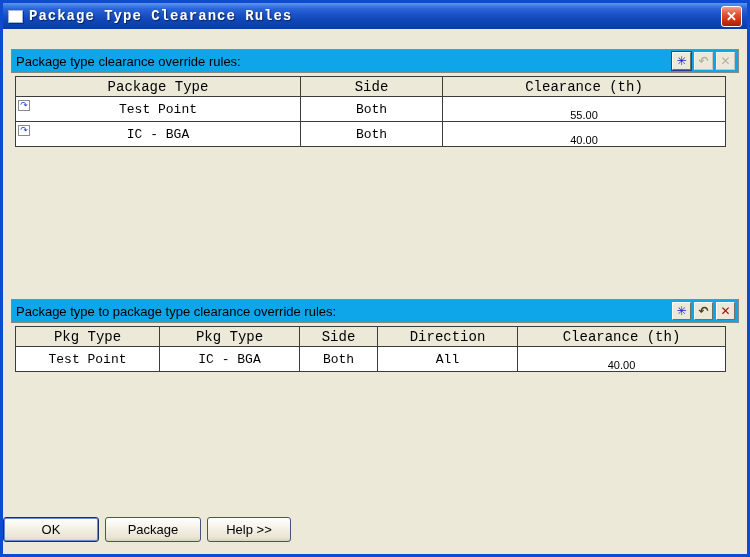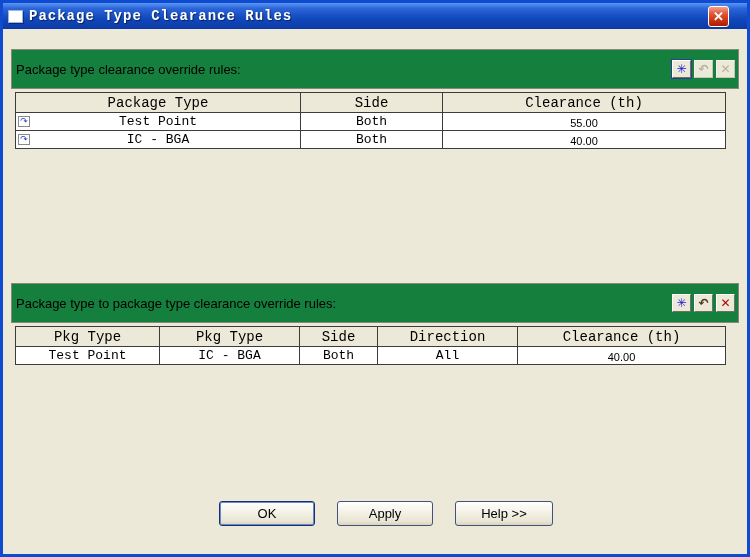--- a/index.html
+++ b/index.html
@@ -11,21 +11,21 @@
     border:3px solid #0f4bd0;
     background:#ECE9D8;
     position:relative;
   }
 
   
   .titlebar {
     height:26px;
     background:linear-gradient(180deg,#5a96f2 0%,#2a64d8 22%,#1148bc 60%,#0c3aa6 100%);
     display:flex; align-items:center;
-    padding:0 18px 0 5px;
+    padding:0 5px 0 5px;
     color:#fff;
   }
   .win-icon {
     width:15px; height:13px;
     background:#ffffff;
     border:1px solid #9db6e0;
     box-shadow:1px 1px 0 rgba(0,0,0,.35);
     margin-right:6px;
   }
   .win-title {
@@ -46,26 +46,26 @@
 
   
   .content {
     height:calc(100% - 26px);
     padding:20px 0 0 0;
     display:flex; flex-direction:column;
   }
 
   .section { margin:0 8px; }
   .section-1 { height:222px; }
-  .section-2 { height:218px; margin-top:12px; }
+  .section-2 { height:218px; margin-top:28px; }
 
   .section-head {
-    height:40px;
+    height:24px;
     border:1px solid #88887c;
-    background:#15803d;
+    background:#0ea5e9;
     display:flex; align-items:center;
     padding:0 3px 0 4px;
   }
   .section-label { font-size:13px; color:#000; }
 
   .tool-group { margin-left:auto; display:flex; gap:3px; }
   .tool-btn {
     width:19px; height:18px;
     background:#ECE9D8;
     border:1px solid;
@@ -105,50 +105,50 @@
   td {
     height:18px;
     font-family:"Liberation Mono", monospace;
     font-size:13px;
     padding:0 4px;
     text-align:center;
     vertical-align:middle;
     background:#fff;
   }
   td.center { text-align:center; position:relative; }
-  td.num { font-family:"Liberation Sans", sans-serif; font-size:11px; vertical-align:top; padding-top:4px; }
+  td.num { font-family:"Liberation Sans", sans-serif; font-size:11px; vertical-align:top; padding-top:12px; }
   .row-marker {
     position:absolute; left:2px; top:3px;
     width:12px; height:11px;
     background:#fff;
     border:1px solid #8a8a8a;
     font-size:9px; line-height:9px;
     color:#1b3fd0; text-align:center;
     font-family:"DejaVu Sans", sans-serif;
   }
 
   
   .button-row {
-    display:flex; justify-content:center;
-    gap:22px; padding-right:14px;padding-left:36px;
+    display:flex; justify-content:flex-start;
+    gap:6px; padding-right:14px;
   }
   .xp-btn {
     width:96px; height:25px;
     border:1px solid #44517a;
     border-radius:3px;
     background:linear-gradient(180deg,#ffffff 0%,#f4f1e6 45%,#e9e4d2 85%,#d8d2bd 100%);
     font-family:"Liberation Sans", sans-serif;
     font-size:13px; color:#000;
     cursor:pointer;
   }
   .xp-btn.default {
     border:1px solid #16316b;
     box-shadow:inset 0 0 0 1px #6c88cf;
   }
-  .xp-btn.wide { width:98px; }
+  .xp-btn.wide { width:84px; }
 </style>
 </head>
 <body>
 
 <div class="window">
 
   <div class="titlebar">
     <span class="win-icon"></span>
     <span class="win-title">Package Type Clearance Rules</span>
     <button class="close-btn">
@@ -248,18 +248,18 @@
             <td>Both</td>
             <td>All</td>
             <td class="num">40.00</td>
           </tr>
         </tbody>
       </table>
     </div>
 
     <div class="button-row">
       <button class="xp-btn default">OK</button>
-      <button class="xp-btn">Apply</button>
+      <button class="xp-btn">Package</button>
       <button class="xp-btn wide">Help &gt;&gt;</button>
     </div>
 
   </div>
 </div>
 
 </body></html>

